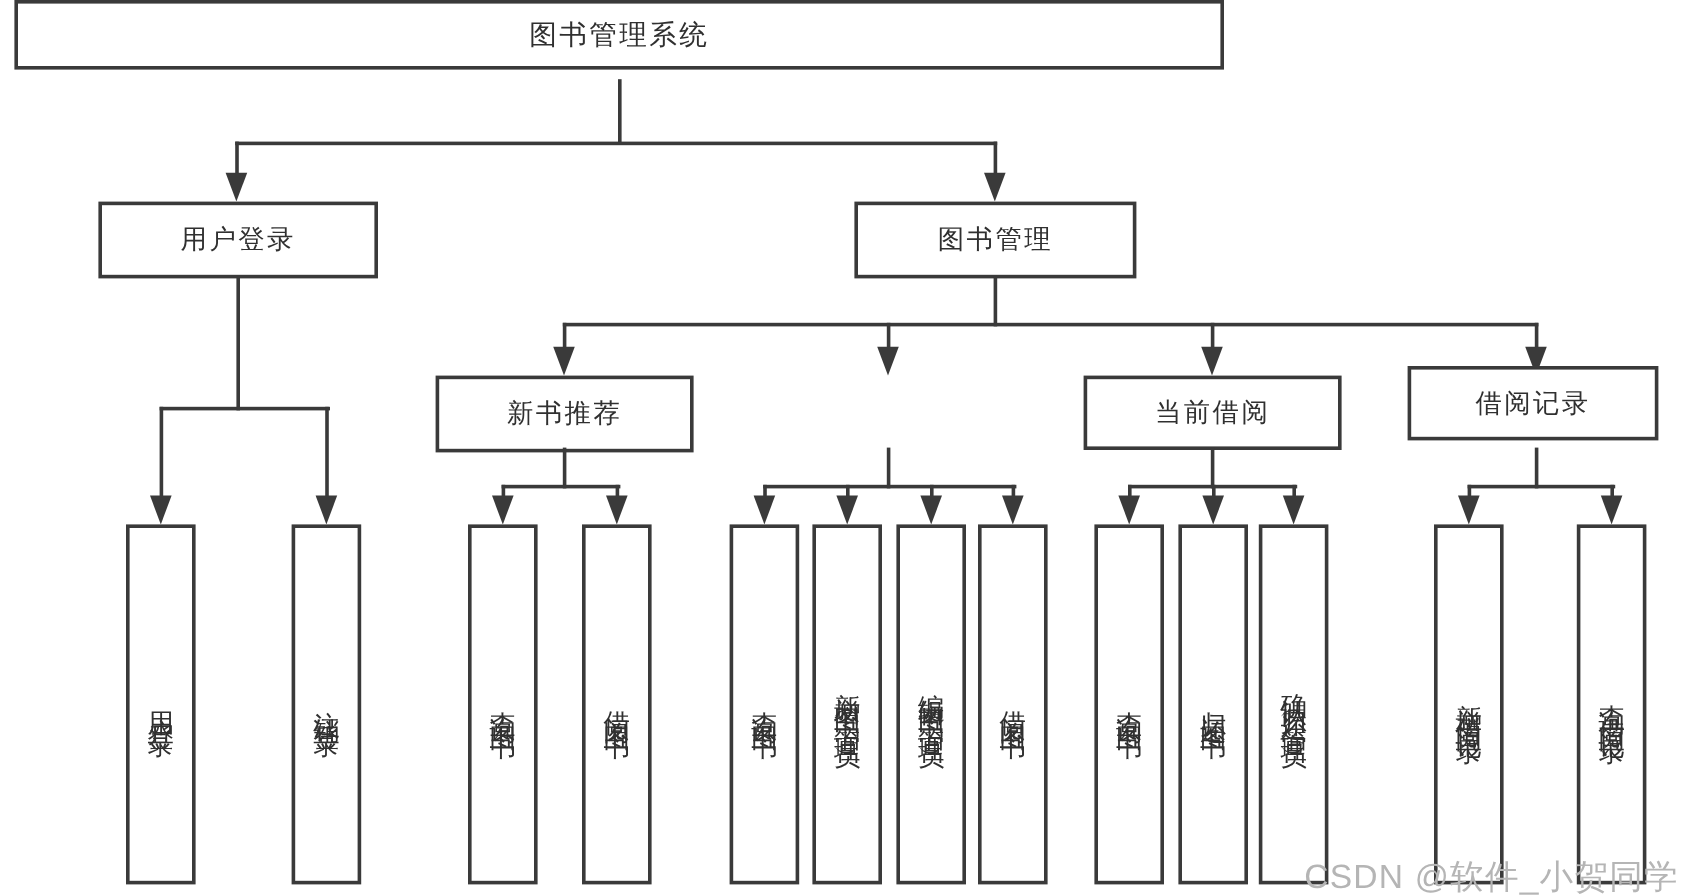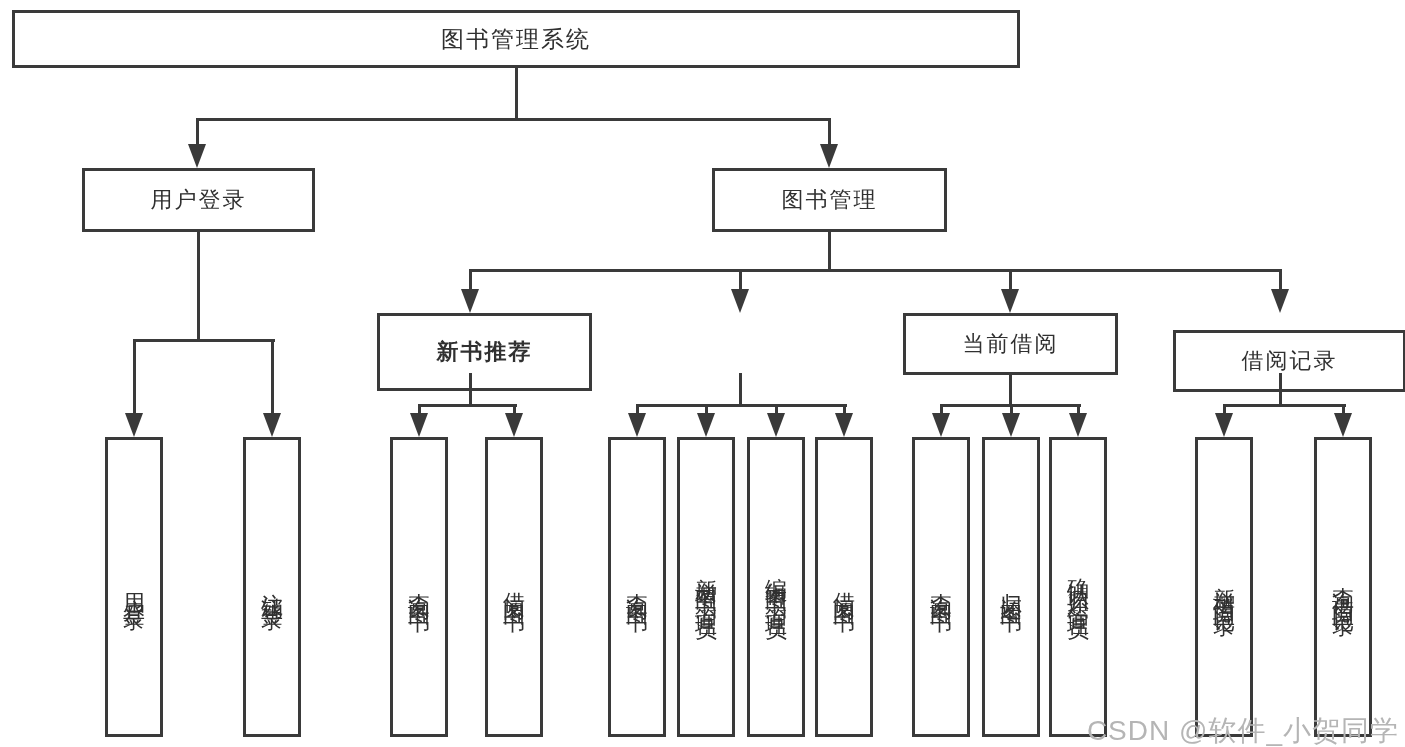--- a/index.html
+++ b/index.html
@@ -72,21 +72,21 @@
     letter-spacing: 1px;
     z-index: 5;
     white-space: nowrap;
   }
 </style>
 </head>
 <body>
 
 <div class="canvas">
 
-  <div class="node root" style="left:12px; top:10px; width:1008px; height:58px;">图书管理系统</div>
+  <div class="node root" style="left:12px; top:0; width:1008px; height:58px;">图书管理系统</div>
 
   <div class="vline" style="left:515px; top:66px; height:54px;"></div>
   <div class="hline" style="left:196px; top:118px; width:635px;"></div>
   <div class="vline" style="left:196px; top:118px; height:28px;"></div>
   <div class="tri" style="left:188px; top:144px;"></div>
   <div class="vline" style="left:828px; top:118px; height:28px;"></div>
   <div class="tri" style="left:820px; top:144px;"></div>
 
   <div class="node" style="left:82px; top:168px; width:233px; height:64px;">用户登录</div>
   <div class="node" style="left:712px; top:168px; width:235px; height:64px;">图书管理</div>
@@ -102,23 +102,23 @@
   <div class="hline" style="left:469px; top:269px; width:813px;"></div>
   <div class="vline" style="left:469px; top:269px; height:23px;"></div>
   <div class="tri" style="left:461px; top:289px;"></div>
   <div class="vline" style="left:739px; top:269px; height:23px;"></div>
   <div class="tri" style="left:731px; top:289px;"></div>
   <div class="vline" style="left:1009px; top:269px; height:23px;"></div>
   <div class="tri" style="left:1001px; top:289px;"></div>
   <div class="vline" style="left:1279px; top:269px; height:23px;"></div>
   <div class="tri" style="left:1271px; top:289px;"></div>
 
-  <div class="node" style="left:377px; top:313px; width:215px; height:78px;font-weight:bold;">新书推荐</div>
+  <div class="node" style="left:363px; top:313px; width:215px; height:64px;">新书推荐</div>
   <div class="node" style="left:903px; top:313px; width:215px; height:62px;">当前借阅</div>
-  <div class="node" style="left:1173px; top:330px; width:233px; height:62px;">借阅记录</div>
+  <div class="node" style="left:1173px; top:305px; width:209px; height:62px;">借阅记录</div>
 
   <div class="vline" style="left:469px; top:373px; height:34px;"></div>
   <div class="hline" style="left:418px; top:404px; width:99px;"></div>
   <div class="vline" style="left:418px; top:404px; height:12px;"></div>
   <div class="tri" style="left:410px; top:413px;"></div>
   <div class="vline" style="left:513px; top:404px; height:12px;"></div>
   <div class="tri" style="left:505px; top:413px;"></div>
 
   <div class="vline" style="left:739px; top:373px; height:34px;"></div>
   <div class="hline" style="left:636px; top:404px; width:211px;"></div>

